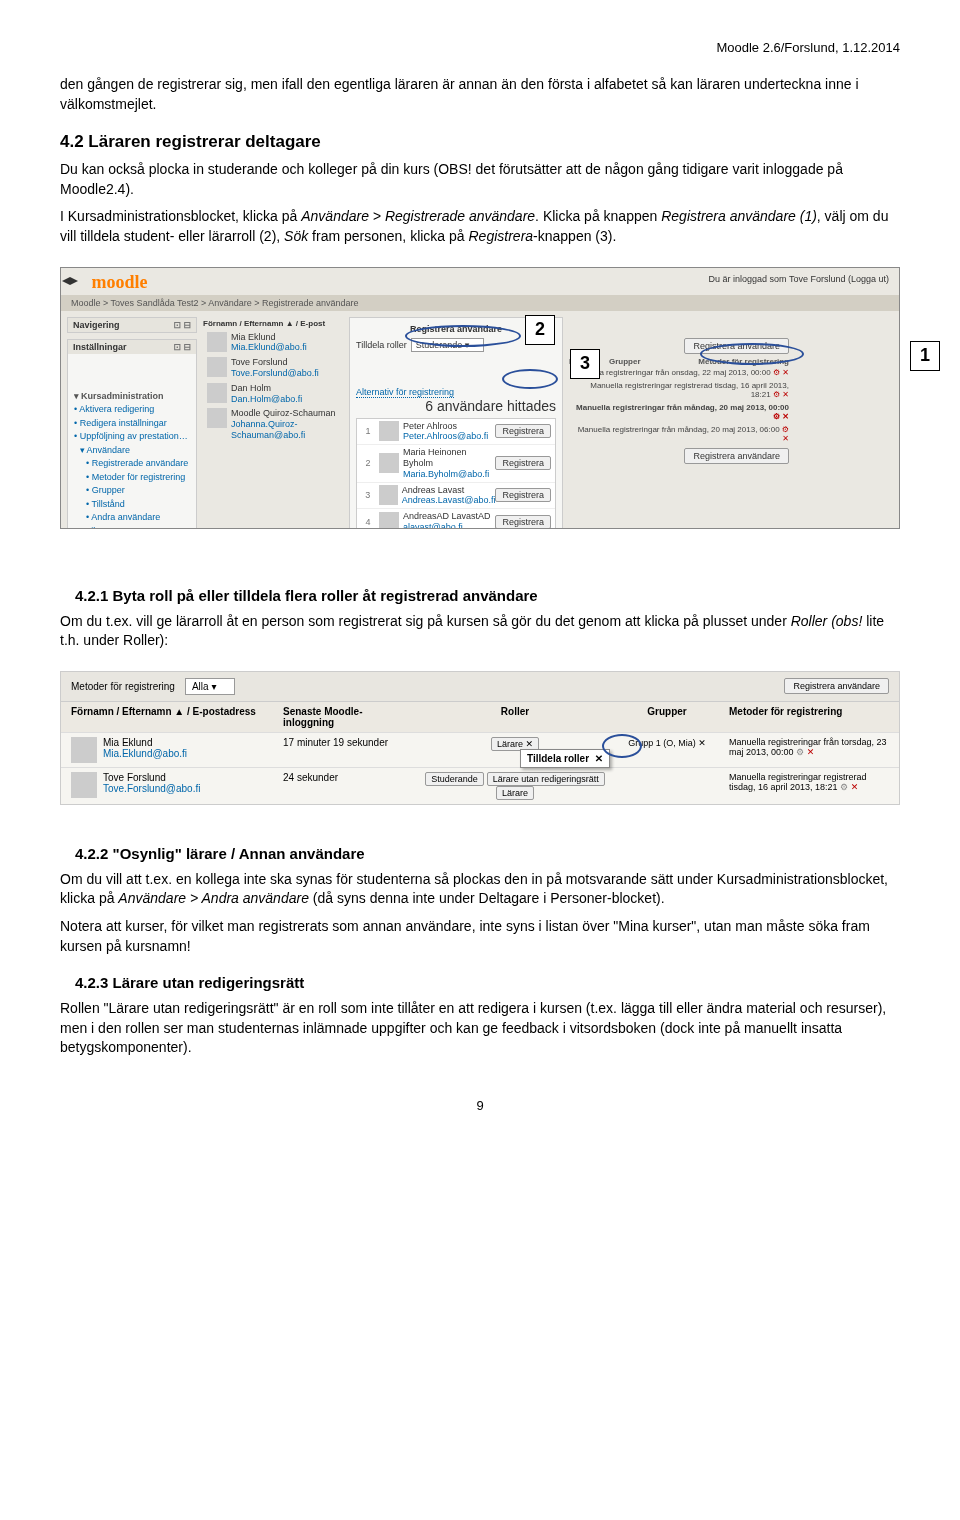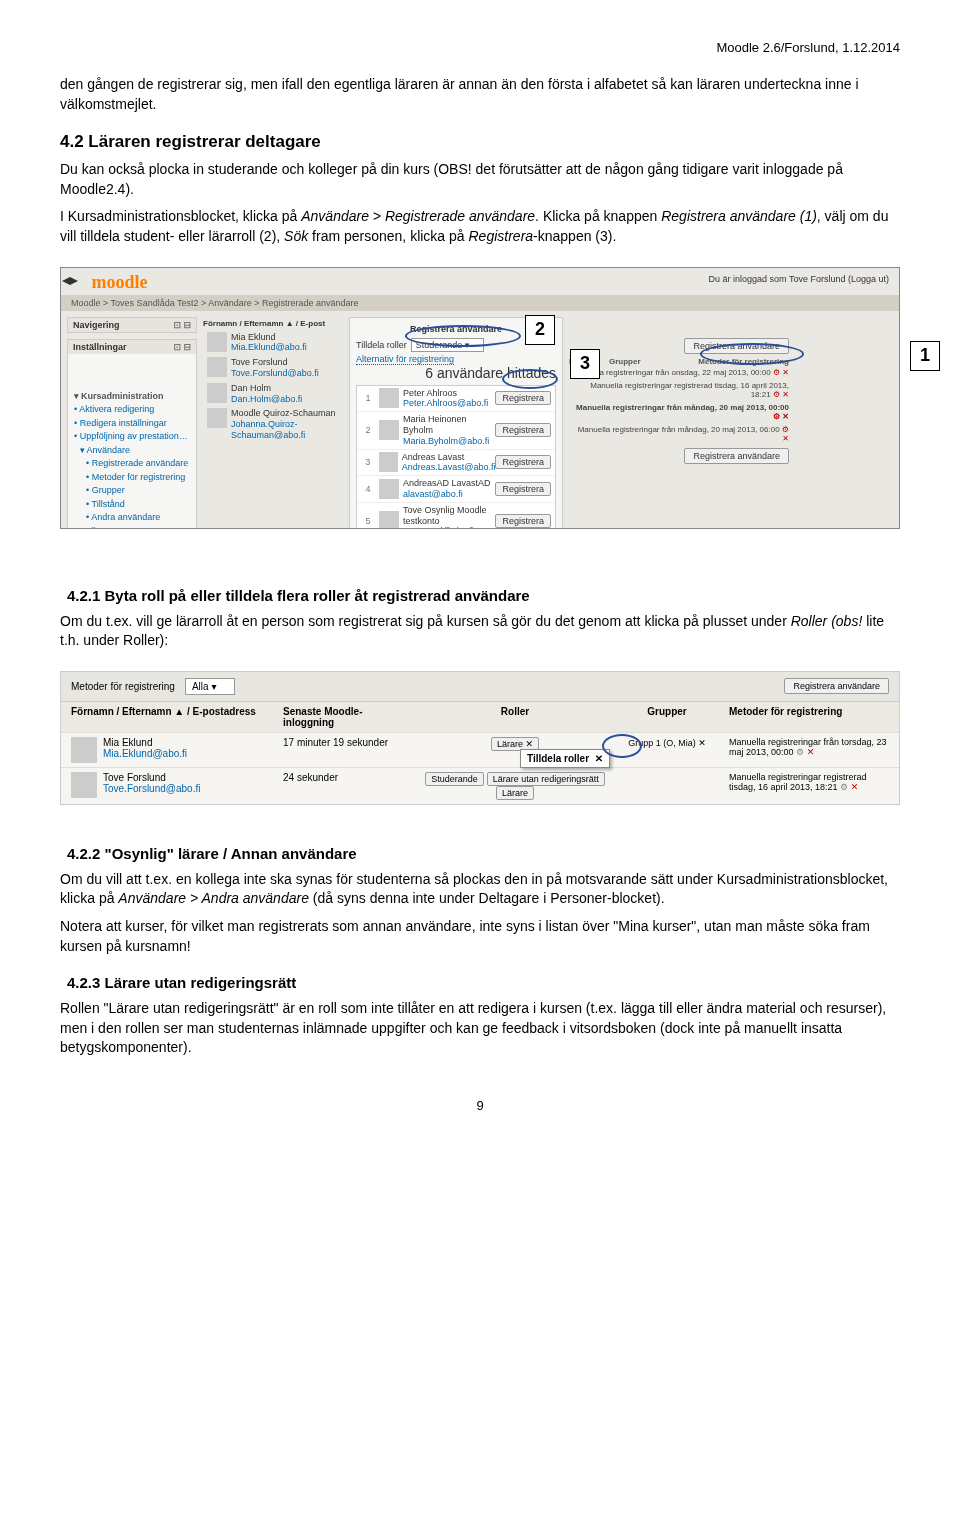--- a/index.html
+++ b/index.html
@@ -11,21 +11,21 @@
     background: #fff;
     width: 840px;
   }
   .header-right {
     text-align: right;
     font-size: 13px;
     margin-bottom: 20px;
   }
   p { margin: 8px 0; line-height: 1.4; }
   h2 { font-size: 17px; font-weight: bold; margin: 18px 0 8px; }
-  h3 { font-size: 15px; font-weight: bold; margin: 18px 7px 8px; }
+  h3 { font-size: 15px; font-weight: bold; margin: 18px 15px 8px; }
   .italic { font-style: italic; }
   .figure-box {
     margin: 20px 0 40px;
     position: relative;
   }
   .moodle-frame {
     border: 1px solid #888;
     background: #eae8e2;
     position: relative;
     font-size: 9px;
@@ -58,21 +58,21 @@
     font-weight: bold;
     display: flex;
     justify-content: space-between;
   }
   .panel-body { padding: 4px 6px; line-height: 1.5; color: #555; margin-top: 32px; }
   .panel-body div { white-space: nowrap; overflow: hidden; text-overflow: ellipsis; }
   .main-panel { flex: 1; background: #f6f6f4; border: 1px solid #ccc; padding: 6px; position: relative; }
   .reg-title { text-align: center; font-weight: bold; margin-bottom: 4px; }
   .role-row { display: flex; align-items: center; gap: 4px; font-size: 9px; margin-bottom: 2px; }
   .role-select { background: #fff; border: 1px solid #999; padding: 1px 14px 1px 4px; font-size: 9px; }
-  .alt-link { color: #0066aa; font-size: 9px; border-bottom: 1px dotted #0066aa; display: inline-block; }
+  .alt-link { color: #0066aa; font-size: 9px; border-bottom: 1px dotted #0066aa; display: inline-block; margin-top: 33px; }
   .users-box { border: 1px solid #ccc; background: #fff; margin-top: 4px; }
   .user-row { display: flex; align-items: center; border-bottom: 1px solid #eee; padding: 2px 4px; font-size: 9px; }
   .user-num { width: 14px; text-align: center; color: #777; }
   .avatar-sm { width: 20px; height: 20px; background: #ccc; margin: 0 4px; }
   .user-info { flex: 1; line-height: 1.2; }
   .user-info .em { color: #0066aa; }
   .reg-btn { background: #f0f0f0; border: 1px solid #999; padding: 1px 6px; font-size: 9px; border-radius: 2px; }
 
   .right-panel { width: 220px; }
   .gray-btn { background: #f0f0f0; border: 1px solid #999; padding: 2px 8px; font-size: 9px; border-radius: 2px; }

